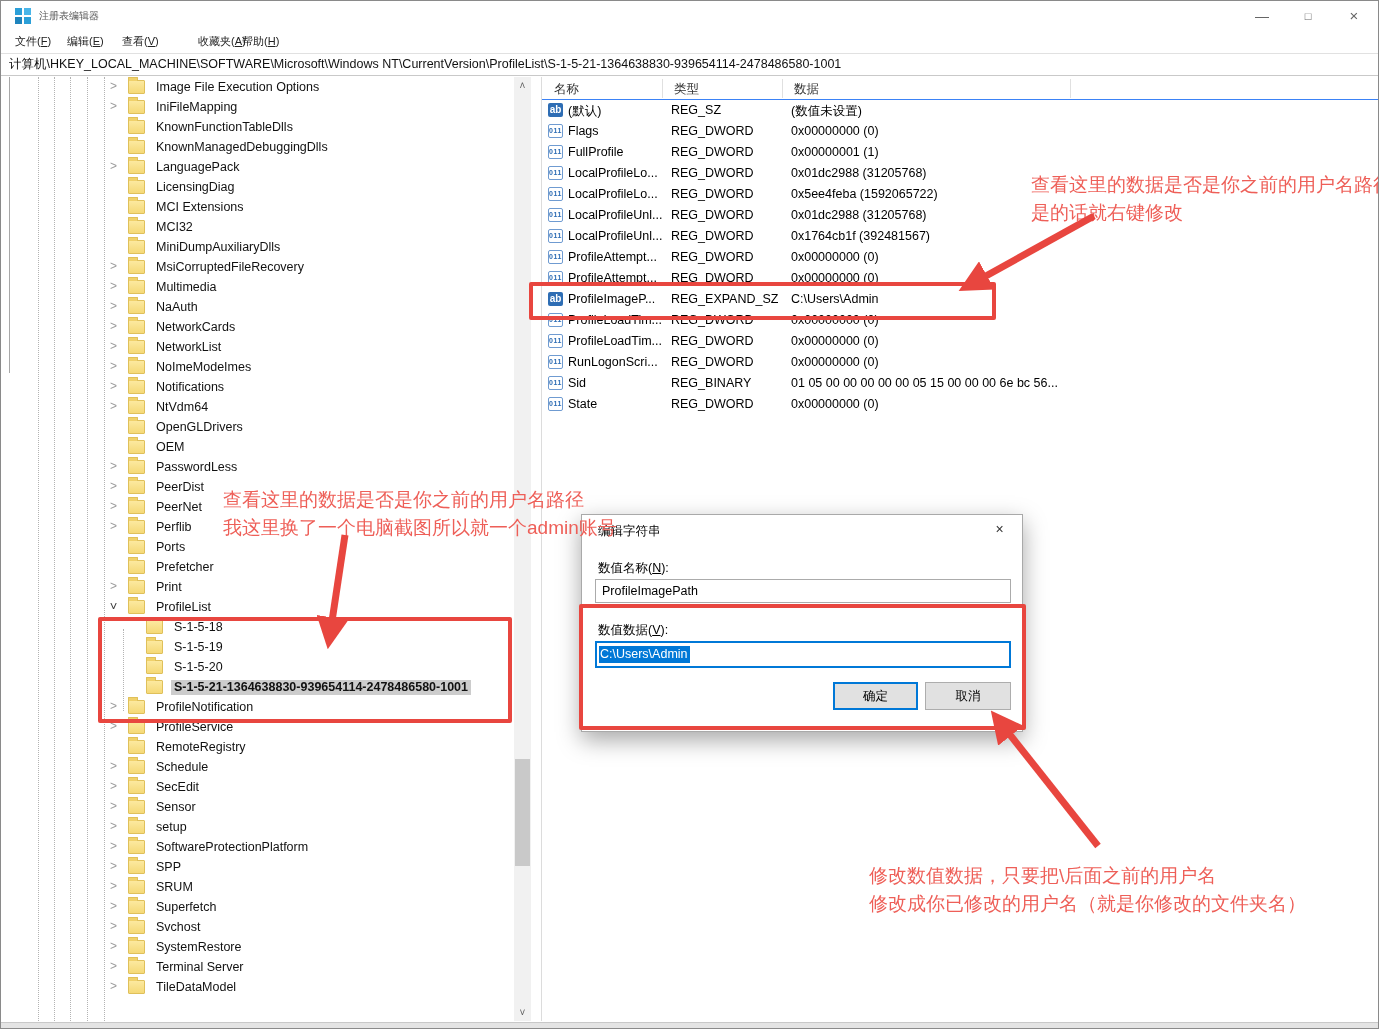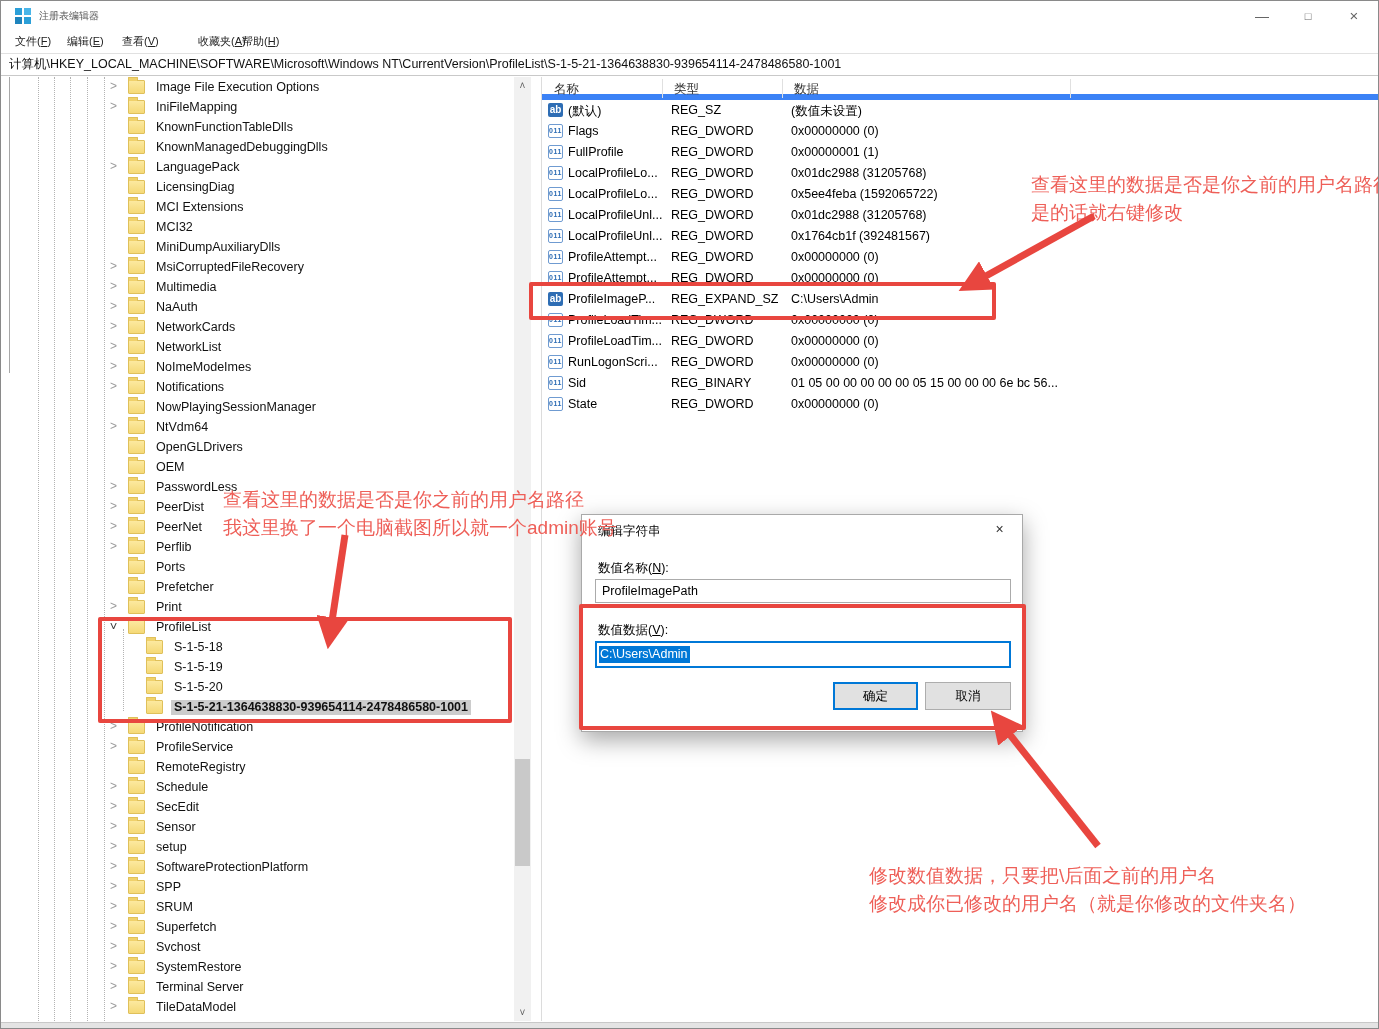--- a/index.html
+++ b/index.html
@@ -47,21 +47,21 @@
   .trow.selected .tlabel { background:#cccccc;font-weight:bold; }
 
   
   .scrollbar-v { position:absolute; left:513px; top:76px; width:17px; height:944px; background:#f1f1f1; }
   .sb-arrow { position:absolute; left:0; width:17px; height:17px; text-align:center; color:#606060; font-size:10px; line-height:17px; }
   .sb-up { top:0; } .sb-down { bottom:0; }
   .sb-thumb { position:absolute; left:1px; top:682px; width:15px; height:107px; background:#c9c9c9; }
 
   
   .values-panel { position:absolute; left:541px; top:76px; width:838px; height:944px; background:#fff; }
-  .vheader { position:absolute; left:0; top:0; width:100%; height:23px; border-bottom:6px solid #3b82f6; font-size:12.5px; color:#333; }
+  .vheader { position:absolute; left:0; top:0; width:100%; height:23px; border-bottom:1px solid #3b82f6; font-size:12.5px; color:#333; }
   .vh-cell { position:absolute; top:4px; padding-left:12px; }
   .vh-name{left:0;} .vh-type{left:120px;} .vh-data{left:240px;}
   .vh-sep { position:absolute; top:2px; width:1px; height:19px; background:#e0e0e0; }
   .s1{left:120px;} .s2{left:240px;} .s3{left:528px;}
 
   .vrows { position:absolute; left:0; top:23px; width:100%; }
   .vrow { position:relative; height:21px; font-size:12.5px; color:#000; }
   .vicon { position:absolute; left:6px; top:3px; width:15px; height:14px; border-radius:2px; text-align:center; overflow:hidden; }
   .vicon.ab { background:#2e6db4; color:#fff; font-size:10px; font-weight:bold; line-height:14px; }
   .vicon.num { background:#fff; border:1px solid #6f9bd1; color:#2e6db4; font-size:7px; font-weight:bold; line-height:12px; letter-spacing:0.5px; }
@@ -208,25 +208,20 @@
         <span class="arrow">&gt;</span>
         <span class="folder"></span>
         <span class="tlabel">NoImeModeImes</span>
       </div>
     <div class="trow">
         <span class="arrow">&gt;</span>
         <span class="folder"></span>
         <span class="tlabel">Notifications</span>
       </div>
     <div class="trow">
-        <span class="arrow"></span>
-        <span class="folder"></span>
-        <span class="tlabel">NowPlayingSessionManager</span>
-      </div>
-    <div class="trow">
         <span class="arrow">&gt;</span>
         <span class="folder"></span>
         <span class="tlabel">NtVdm64</span>
       </div>
     <div class="trow">
         <span class="arrow"></span>
         <span class="folder"></span>
         <span class="tlabel">OpenGLDrivers</span>
       </div>
     <div class="trow">

